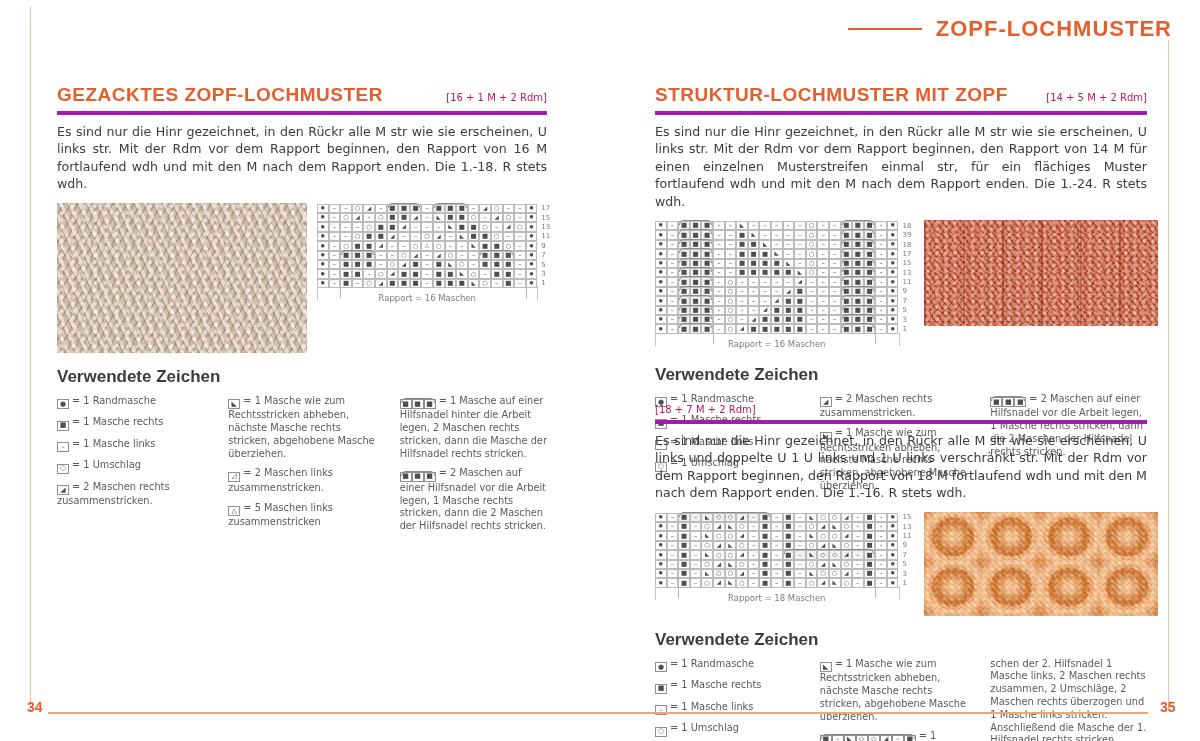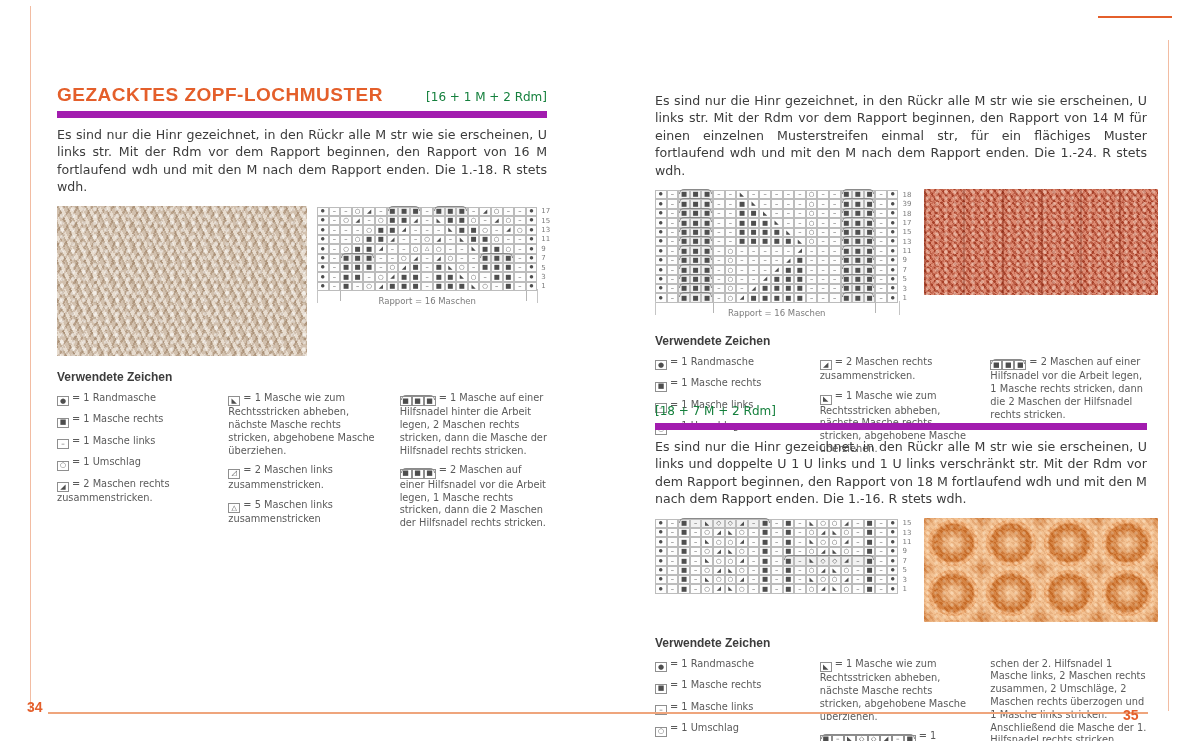--- a/index.html
+++ b/index.html
@@ -13,24 +13,24 @@
   .masthead{position:absolute;top:16px;right:28px;display:flex;align-items:center;gap:14px;}
   .masthead .rule{width:74px;height:2px;background:#e45f2b;}
   .masthead h1{margin:0;font-size:22px;font-weight:bold;letter-spacing:1px;color:#e45f2b;
                font-family:"Liberation Sans",sans-serif;}
   
   .col{position:absolute;width:492px;}
   .col-left{left:57px;top:84px;width:490px;}
   .sec-ra{left:655px;top:84px;}
   .sec-rb{left:655px;top:404px;}
   .sec-head{display:flex;justify-content:space-between;align-items:baseline;
-            border-bottom:7px solid #a21caf;padding-bottom:5px;}
+            border-bottom:4px solid #a21caf;padding-bottom:5px;}
   .sec-head h2{margin:0;font-size:19px;font-weight:bold;letter-spacing:.5px;color:#e45f2b;
                font-family:"Liberation Sans",sans-serif;white-space:nowrap;}
-  .formula{font-size:12px;color:#15803d;white-space:nowrap;}
+  .formula{font-size:10px;color:#be185d;white-space:nowrap;}
   p.body{margin:8px 0 10px 0;font-size:12.6px;line-height:17.4px;text-align:justify;color:#3c3c3c;}
   .media-row{display:flex;gap:10px;align-items:flex-start;}
   
   .swatch{flex:none;border-radius:1px;}
   .sw-left{width:250px;height:150px;
     background-image:
       repeating-radial-gradient(circle at 5px 3px, rgba(255,255,255,.5) 0 1.4px, rgba(0,0,0,0) 2.6px 100%),
       repeating-linear-gradient(63deg, rgba(120,90,60,.28) 0 2px, rgba(255,255,255,.28) 2px 5px, rgba(120,90,60,.12) 5px 8px),
       repeating-linear-gradient(-58deg, rgba(110,80,55,.22) 0 2px, rgba(255,255,255,.2) 2px 6px);
     background-size:11px 7px,19px 19px,14px 14px;}
@@ -61,52 +61,53 @@
   .arc-s::after{left:0;border-left:1.4px solid #8a8a8a;border-top-left-radius:5px;}
   .arc-e::after{right:0;border-right:1.4px solid #8a8a8a;border-top-right-radius:5px;}
   .rnum{flex:none;width:16px;font-size:7px;color:#7b7b7b;display:inline-flex;align-items:center;
         padding-left:4px;box-sizing:border-box;}
   .bracket{position:relative;height:17px;}
   .bracket .tick{position:absolute;top:0;width:1px;height:10px;background:#b5b5b5;}
   .bracket .sidetick{position:absolute;top:-2px;width:1px;height:14px;background:#c5c5c5;}
   .bracket .blab{position:absolute;top:5px;left:0;right:0;text-align:center;
                  font-size:8.5px;color:#7b7b7b;}
   
-  h3.legtitle{margin:14px 0 8px 0;font-size:12px;font-weight:bold;color:#3c3c3c;
+  h3.legtitle{margin:14px 0 8px 0;font-size:17px;font-weight:bold;color:#3c3c3c;
               font-family:"Liberation Sans",sans-serif;}
   .legend{display:flex;gap:14px;align-items:flex-start;}
   .leg-col{display:flex;flex-direction:column;gap:7px;}
   .col-left .leg-col:nth-child(1){width:158px;}
   .col-left .leg-col:nth-child(2){width:158px;}
   .col-left .leg-col:nth-child(3){width:148px;}
   .sec-ra .leg-col:nth-child(1){width:152px;}
   .sec-ra .leg-col:nth-child(2){width:158px;}
   .sec-ra .leg-col:nth-child(3){width:158px;}
   .sec-rb .leg-col:nth-child(1){width:152px;}
   .sec-rb .leg-col:nth-child(2){width:158px;}
   .sec-rb .leg-col:nth-child(3){width:158px;}
   .leg-item{font-size:9.8px;line-height:12.8px;color:#5a5a5a;}
   .leg-key{display:inline-flex;vertical-align:-2px;margin-right:3px;--cw:12px;--ch:10px;}
   .leg-key .cc{font-size:7px;border-color:#8f8f8f;background:#fff;}
   
   .footline{position:absolute;left:48px;right:52px;top:712px;height:2px;background:#efa57c;}
   .pageno{position:absolute;top:699px;font-size:14px;font-weight:bold;color:#e45f2b;
           font-family:"Liberation Sans",sans-serif;}
   .pageno.l{left:27px;text-align:right;}
-  .pageno.r{left:1123px;margin-top:8px;}
+  .pageno.r{left:1160px;}
 </style>
 </head>
 <body>
 
 <div class="page">
   <div class="edge l"></div>
   <div class="edge r"></div>
 
   <div class="masthead">
     <span class="rule"></span>
+    <h1>ZOPF-LOCHMUSTER</h1>
   </div>
 
   <section class="col col-left">
     <div class="sec-head">
       <h2>GEZACKTES ZOPF-LOCHMUSTER</h2>
       <span class="formula">[16 + 1 M + 2 Rdm]</span>
     </div>
     <p class="body">Es sind nur die Hinr gezeichnet, in den Rückr alle M str wie sie erscheinen, U links str. Mit der Rdm vor dem Rapport beginnen, den Rapport von 16 M fortlaufend wdh und mit den M nach dem Rapport enden. Die 1.-18. R stets wdh.</p>
     <div class="media-row">
       <div class="swatch sw-left" style="background-color: rgb(214, 194, 172);"></div>
@@ -357,20 +358,24 @@
           <div class="leg-item"><span class="leg-key">
               <span class="cc arc arc-s">■</span>
               <span class="cc arc">■</span>
               <span class="cc arc arc-e">■</span>
             </span><span class="leg-text">= 2 Maschen auf einer Hilfsnadel vor die Arbeit legen, 1 Masche rechts stricken, dann die 2 Maschen der Hilfsnadel rechts stricken.</span></div>
         </div>
       </div>
   </section>
 
   <section class="col sec-ra">
+    <div class="sec-head">
+      <h2>STRUKTUR-LOCHMUSTER MIT ZOPF</h2>
+      <span class="formula">[14 + 5 M + 2 Rdm]</span>
+    </div>
     <p class="body">Es sind nur die Hinr gezeichnet, in den Rückr alle M str wie sie erscheinen, U links str. Mit der Rdm vor dem Rapport beginnen, den Rapport von 14 M für einen einzelnen Musterstreifen einmal str, für ein flächiges Muster fortlaufend wdh und mit den M nach dem Rapport enden. Die 1.-24. R stets wdh.</p>
     <div class="media-row">
       <div class="chartwrap">
           <div class="crow">
             <span class="cc g-dot">●</span>
             <span class="cc">–</span>
             <span class="cc arc arc-s">■</span>
             <span class="cc arc">■</span>
             <span class="cc arc arc-e">■</span>
             <span class="cc">–</span>
@@ -891,20 +896,27 @@
             <span class="cc">○</span>
             <span class="cc g-tri">◢</span>
             <span class="cc g-tri">◣</span>
             <span class="cc">○</span>
             <span class="cc">–</span>
             <span class="cc">■</span>
             <span class="cc">–</span>
             <span class="cc g-dot">●</span>
             <span class="rnum">1</span>
           </div>
+          <div class="bracket" style="width: calc(var(--cw) * 21);">
+            <span class="sidetick" style="left: calc(var(--cw) * 0);"></span>
+            <span class="sidetick" style="left: calc(var(--cw) * 21);"></span>
+            <span class="tick" style="left: calc(var(--cw) * 2);"></span>
+            <span class="tick" style="left: calc(var(--cw) * 19);"></span>
+            <span class="blab">Rapport = 18 Maschen</span>
+          </div>
         </div>
       <div class="swatch sw-rb" style="background-color: rgb(224, 133, 63);"></div>
     </div>
     <h3 class="legtitle">Verwendete Zeichen</h3>
     <div class="legend">
         <div class="leg-col">
           <div class="leg-item"><span class="leg-key">
               <span class="cc g-dot">●</span>
             </span><span class="leg-text">= 1 Randmasche</span></div>
           <div class="leg-item"><span class="leg-key">

